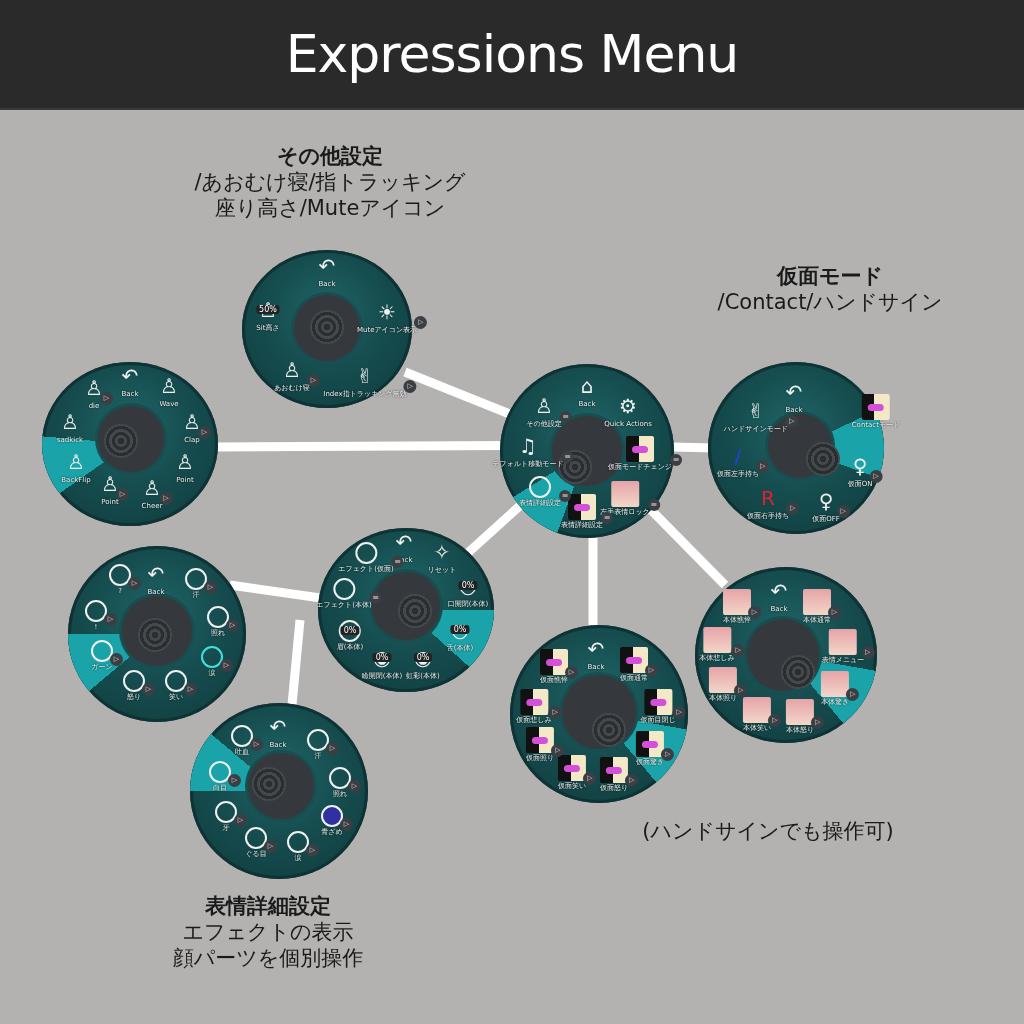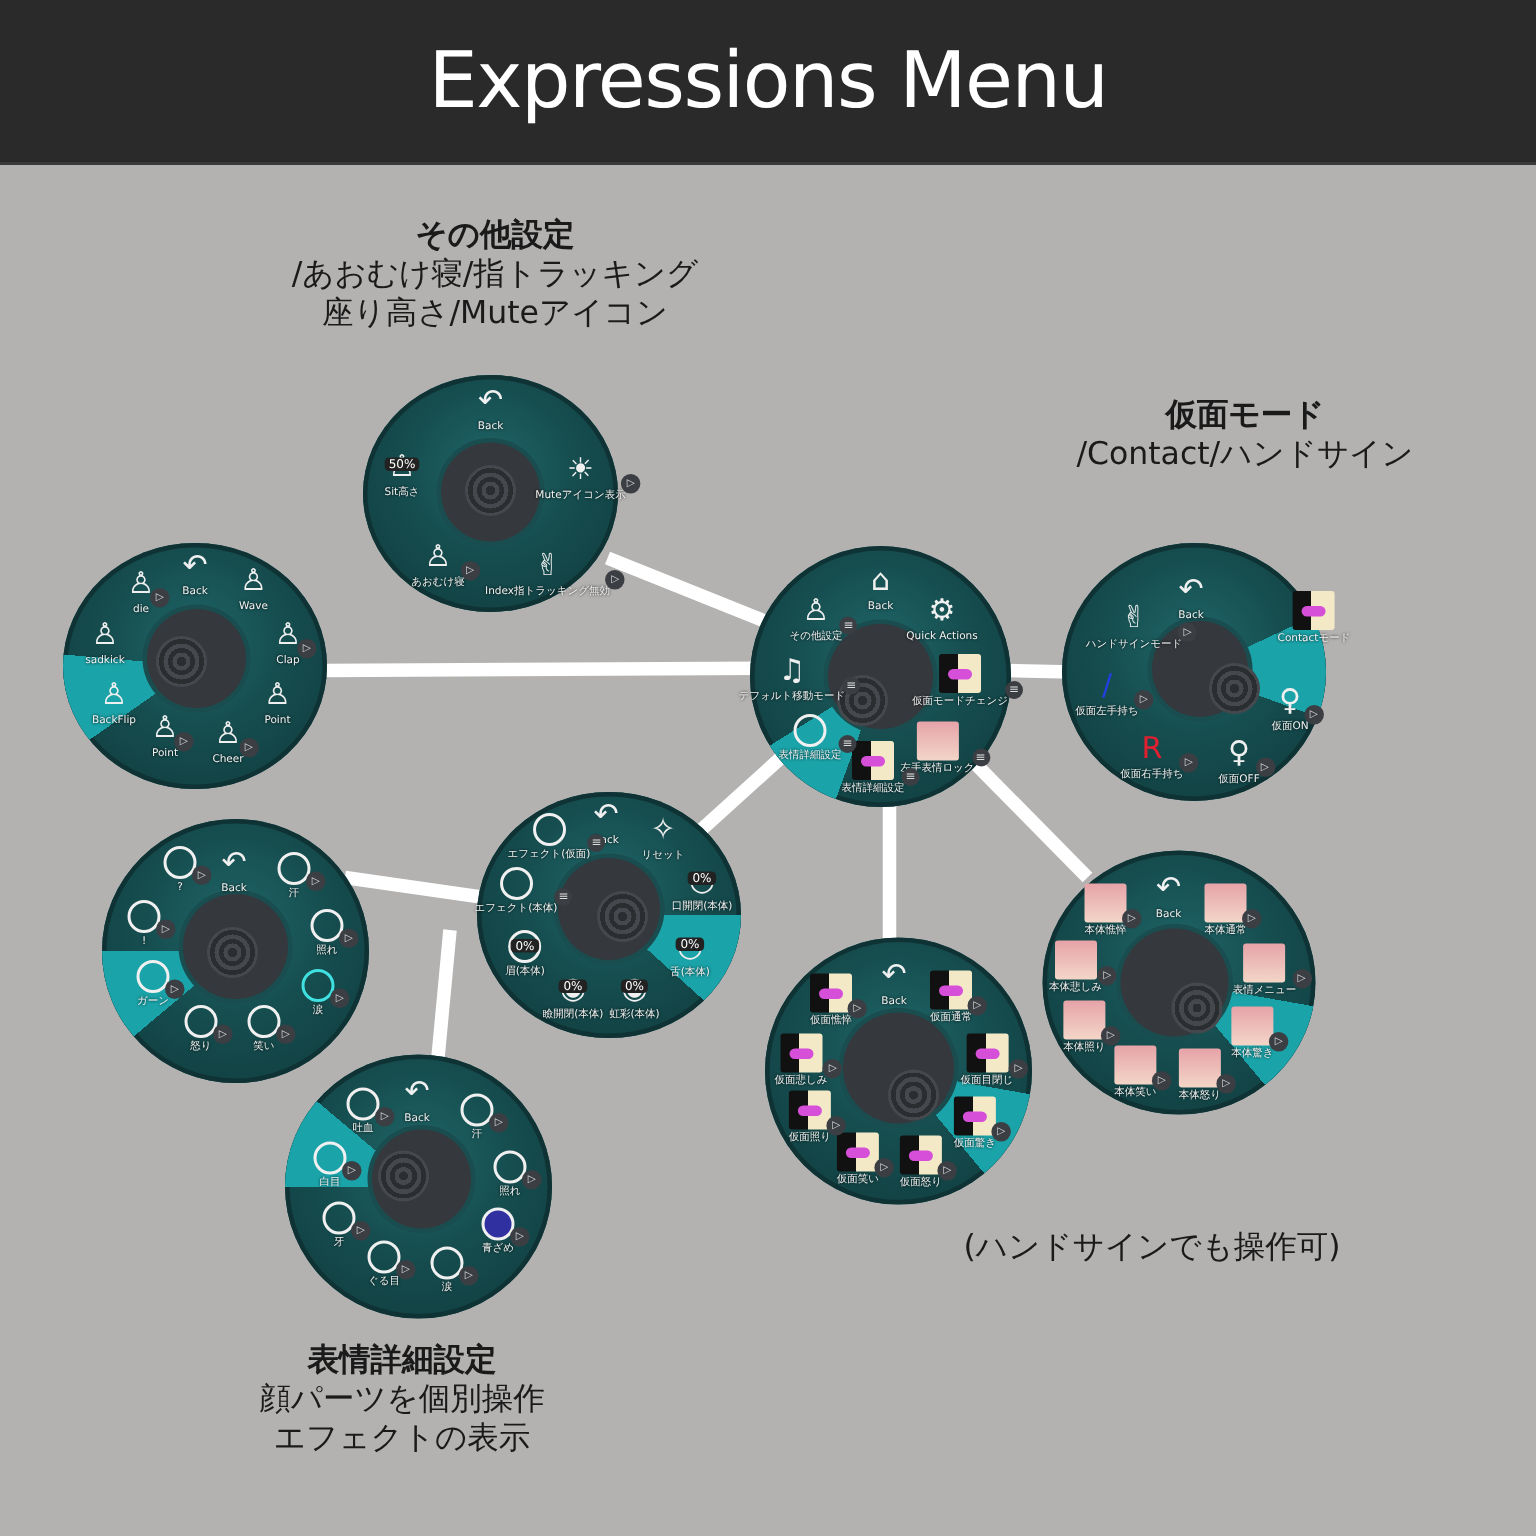--- a/index.html
+++ b/index.html
@@ -58,22 +58,22 @@
 </div>
 <div class="caption" style="left:830px; top:263px;">
   <div class="t">仮面モード</div>
   <div>/Contact/ハンドサイン</div>
 </div>
 <div class="caption" style="left:768px; top:818px;">
   <div>(ハンドサインでも操作可)</div>
 </div>
 <div class="caption" style="left:268px; top:893px;">
   <div class="t">表情詳細設定</div>
+  <div>エフェクトの表示</div>
   <div>顔パーツを個別操作</div>
-  <div>エフェクトの表示</div>
 </div>
 
 <div class="menu" style="left:500px; top:364px; width:174px; height:174px;">
   <div class="hl" style="background:conic-gradient(from 200deg, transparent 0 0deg, #1aa3a8 0deg 38deg, transparent 38deg 360deg);"></div>
   <div class="hub" style="left:52px; top:52px; width:70px; height:70px;"></div>
   <div class="rings" style="left:58px; top:86px;"></div>
   <div class="item" style="left:87px; top:28px;">
       <span class="ic">⌂</span>
       <span class="lb">Back</span>
     </div>

